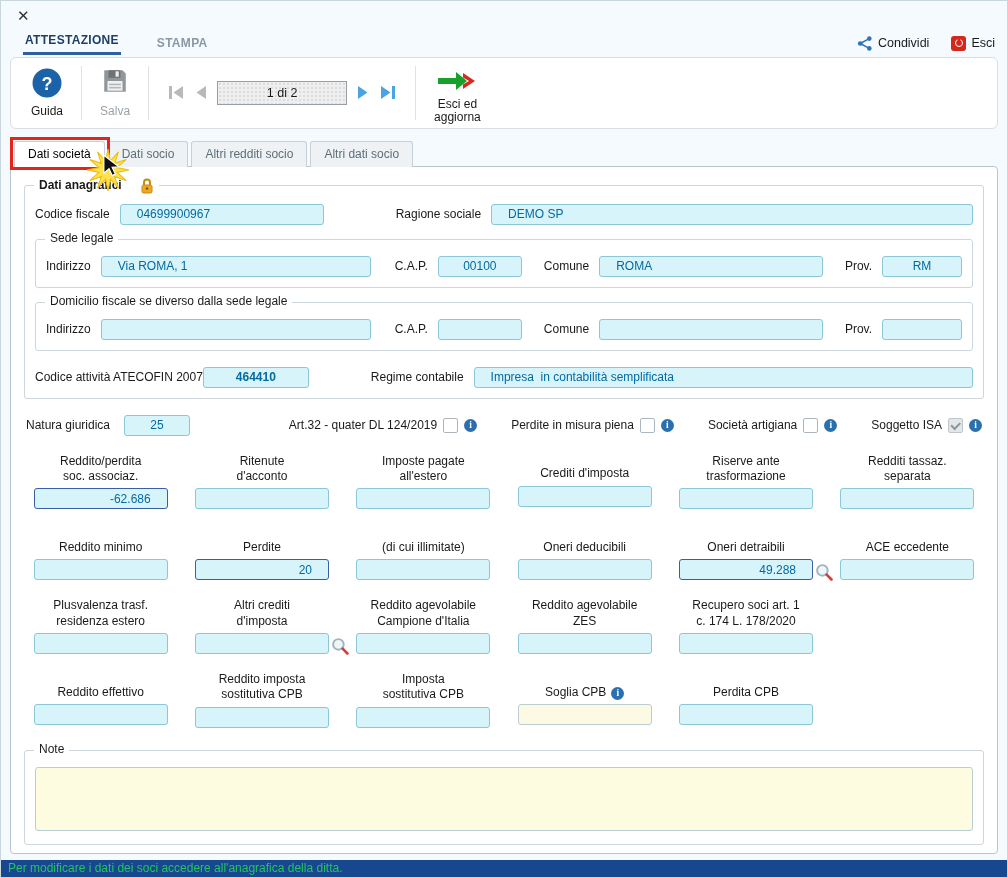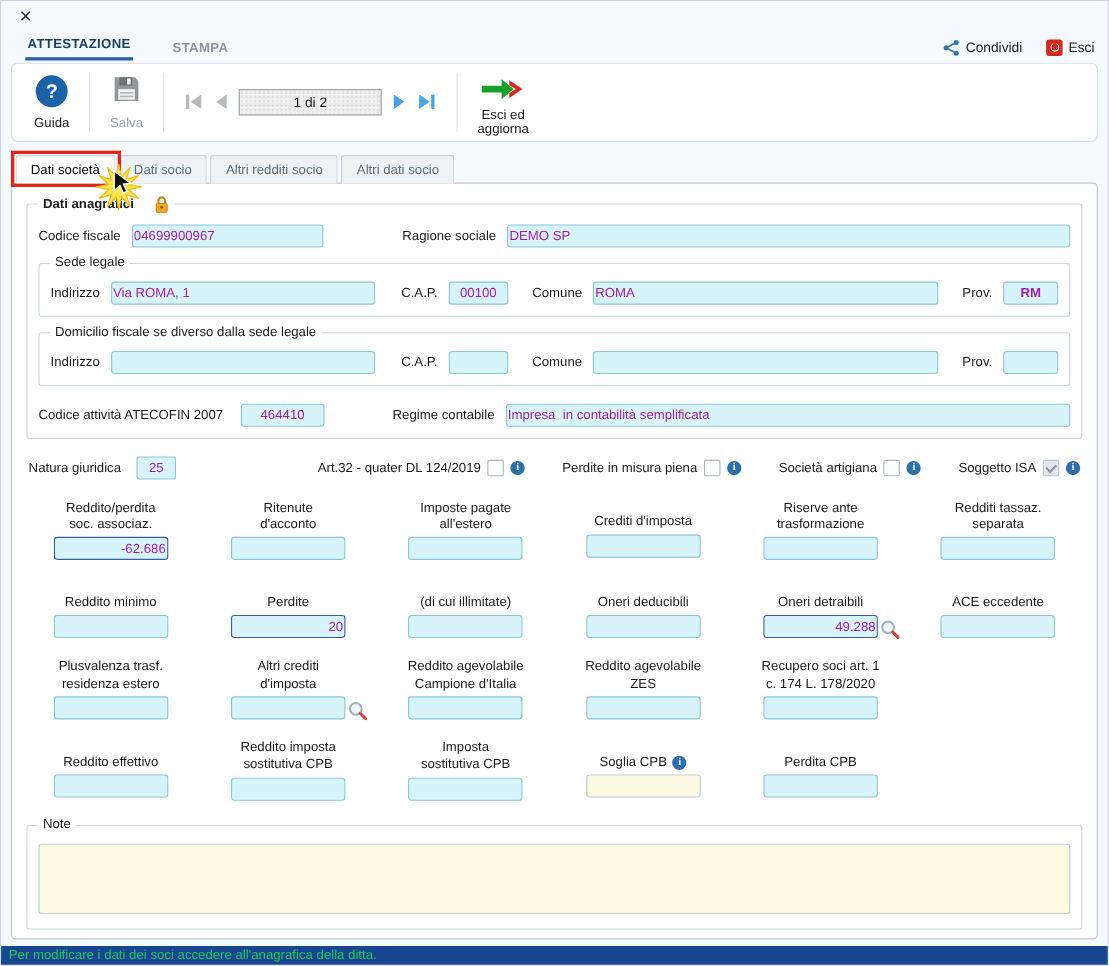--- a/index.html
+++ b/index.html
@@ -36,21 +36,21 @@
   .stab.active{background:#fff;color:#000000;z-index:2;}
   .tab-hl{position:absolute;left:-4px;top:-4px;right:-5px;bottom:-3px;border:3px solid #e1251b;z-index:4;pointer-events:none;}
   .burst{position:absolute;right:-26px;bottom:-26px;z-index:6;pointer-events:none;}
   
   .panel{background:#fff;border:1px solid #b9c6cd;border-radius:4px;margin:-1px 9px 6px;flex:1;padding:10px 13px 8px;position:relative;z-index:1;}
   
   .fs{border:1px solid #ccd6dc;border-radius:3px;position:relative;padding:16px 10px 10px;margin-top:8px;}
   .fs-legend{position:absolute;top:-9px;left:9px;background:#fff;padding:0 5px;display:flex;align-items:center;gap:18px;}
   .fs-legend.bold{font-weight:bold;}
   
-  .inp{background:#d8f4fb;border:1px solid #8bc6d9;border-radius:3px;height:17px;font-family:"Liberation Sans",sans-serif;font-size:12px;padding:1px 1px;box-sizing:content-box;color:#a21caf;outline:none;}
+  .inp{background:#d8f4fb;border:1px solid #8bc6d9;border-radius:3px;height:17px;font-family:"Liberation Sans",sans-serif;font-size:12px;padding:1px 16px;box-sizing:content-box;color:#0369a1;outline:none;}
   .inp.center{text-align:center;}
   .inp.right{text-align:right;}
   .inp.filled{border:1.5px solid #3a5da8;}
   .inp.yellow{background:#fcfae3;border-color:#bccdd4;}
   .frow{display:flex;align-items:center;}
   .frow label{white-space:nowrap;}
   .mt{margin-top:14px;}
   .grow{flex:1;}
   
   .flagrow{display:flex;align-items:center;margin:16px 2px 2px;}
@@ -215,21 +215,21 @@
             <span>Sede legale</span>
           </div>
         <div class="frow">
           <label>Indirizzo</label>
           <input class="inp" style="width: 236px; margin-left: 10px;" value="Via ROMA, 1">
           <label style="margin-left:24px;">C.A.P.</label>
           <input class="inp center" style="width: 50px; margin-left: 10px;" value="00100">
           <label style="margin-left:22px;">Comune</label>
           <input class="inp grow" style="margin-left: 10px;" value="ROMA">
           <label style="margin-left:22px;">Prov.</label>
-          <input class="inp center" style="width: 46px; margin-left: 10px; font-weight: bold;" value="RM">
+          <input class="inp center" style="width: 46px; margin-left: 10px;" value="RM">
         </div>
       </div>
 
       <div class="fs mt">
         <div class="fs-legend">
             <span>Domicilio fiscale se diverso dalla sede legale</span>
           </div>
         <div class="frow">
           <label>Indirizzo</label>
           <input class="inp" style="width: 236px; margin-left: 10px;" value="">
@@ -237,21 +237,21 @@
           <input class="inp center" style="width: 50px; margin-left: 10px;" value="">
           <label style="margin-left:22px;">Comune</label>
           <input class="inp grow" style="margin-left: 10px;" value="">
           <label style="margin-left:22px;">Prov.</label>
           <input class="inp center" style="width: 46px; margin-left: 10px;" value="">
         </div>
       </div>
 
       <div class="frow" style="margin-top:16px;">
         <label>Codice attività ATECOFIN 2007</label>
-        <input class="inp center" style="width: 72px; margin-left: 16px;" value="464410">
+        <input class="inp center" style="width: 72px;  font-weight: bold;" value="464410">
         <label style="margin-left:62px;">Regime contabile</label>
         <input class="inp grow" style="margin-left: 10px;" value="Impresa  in contabilità semplificata">
       </div>
     </div>
 
     <div class="flagrow">
       <label>Natura giuridica</label>
       <input class="inp center" style="width: 32px; margin-left: 14px;" value="25">
       <span class="grow"></span>
       <span class="flag">

